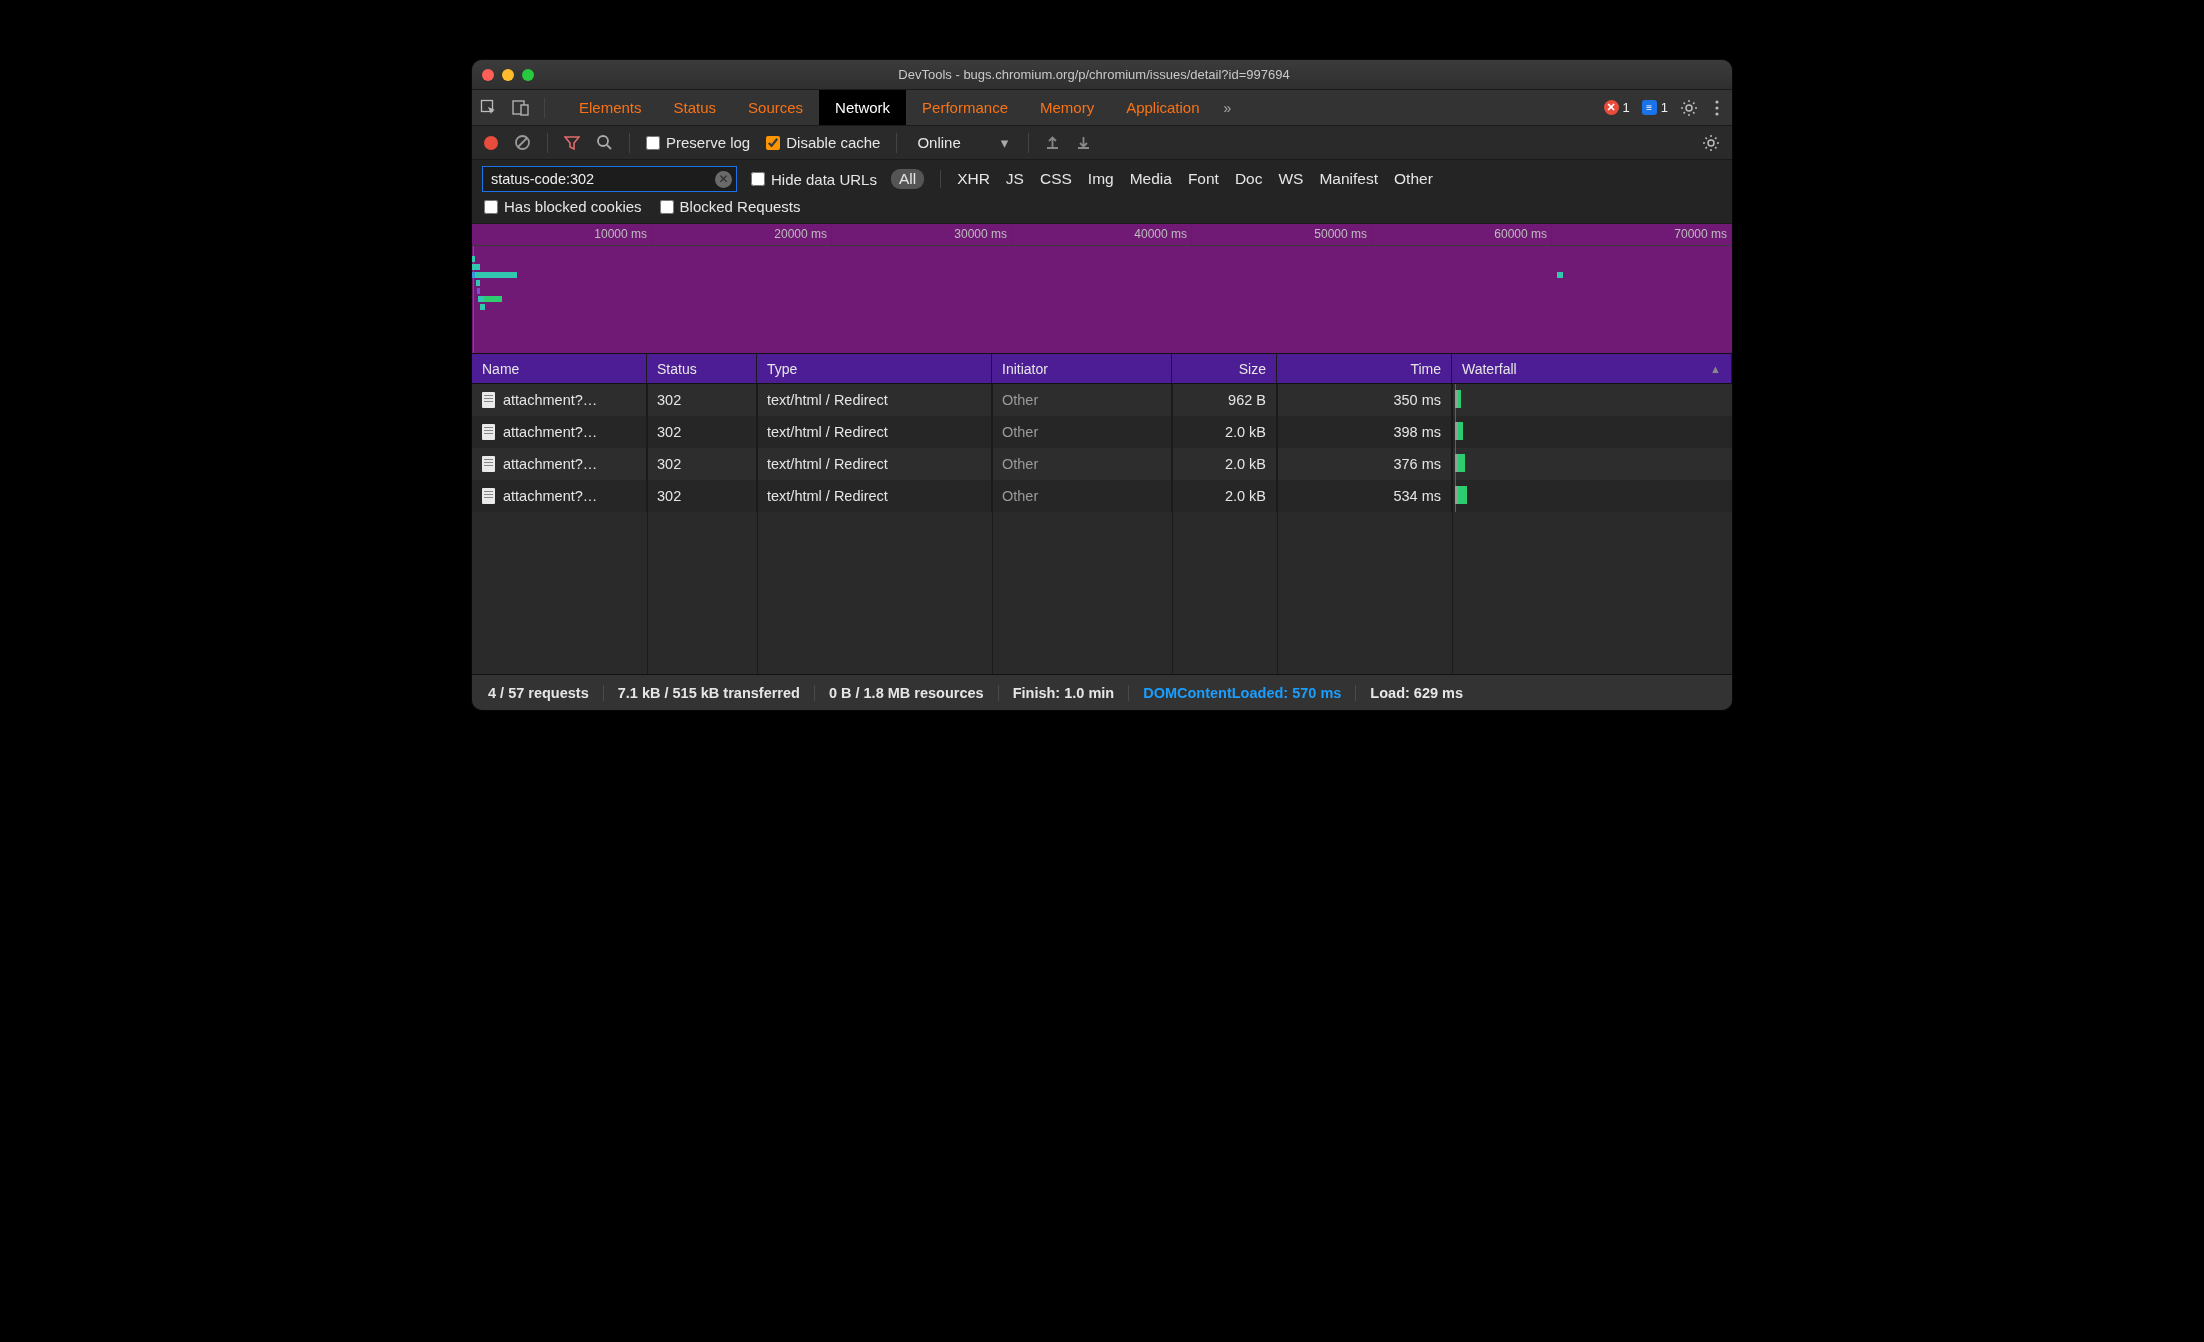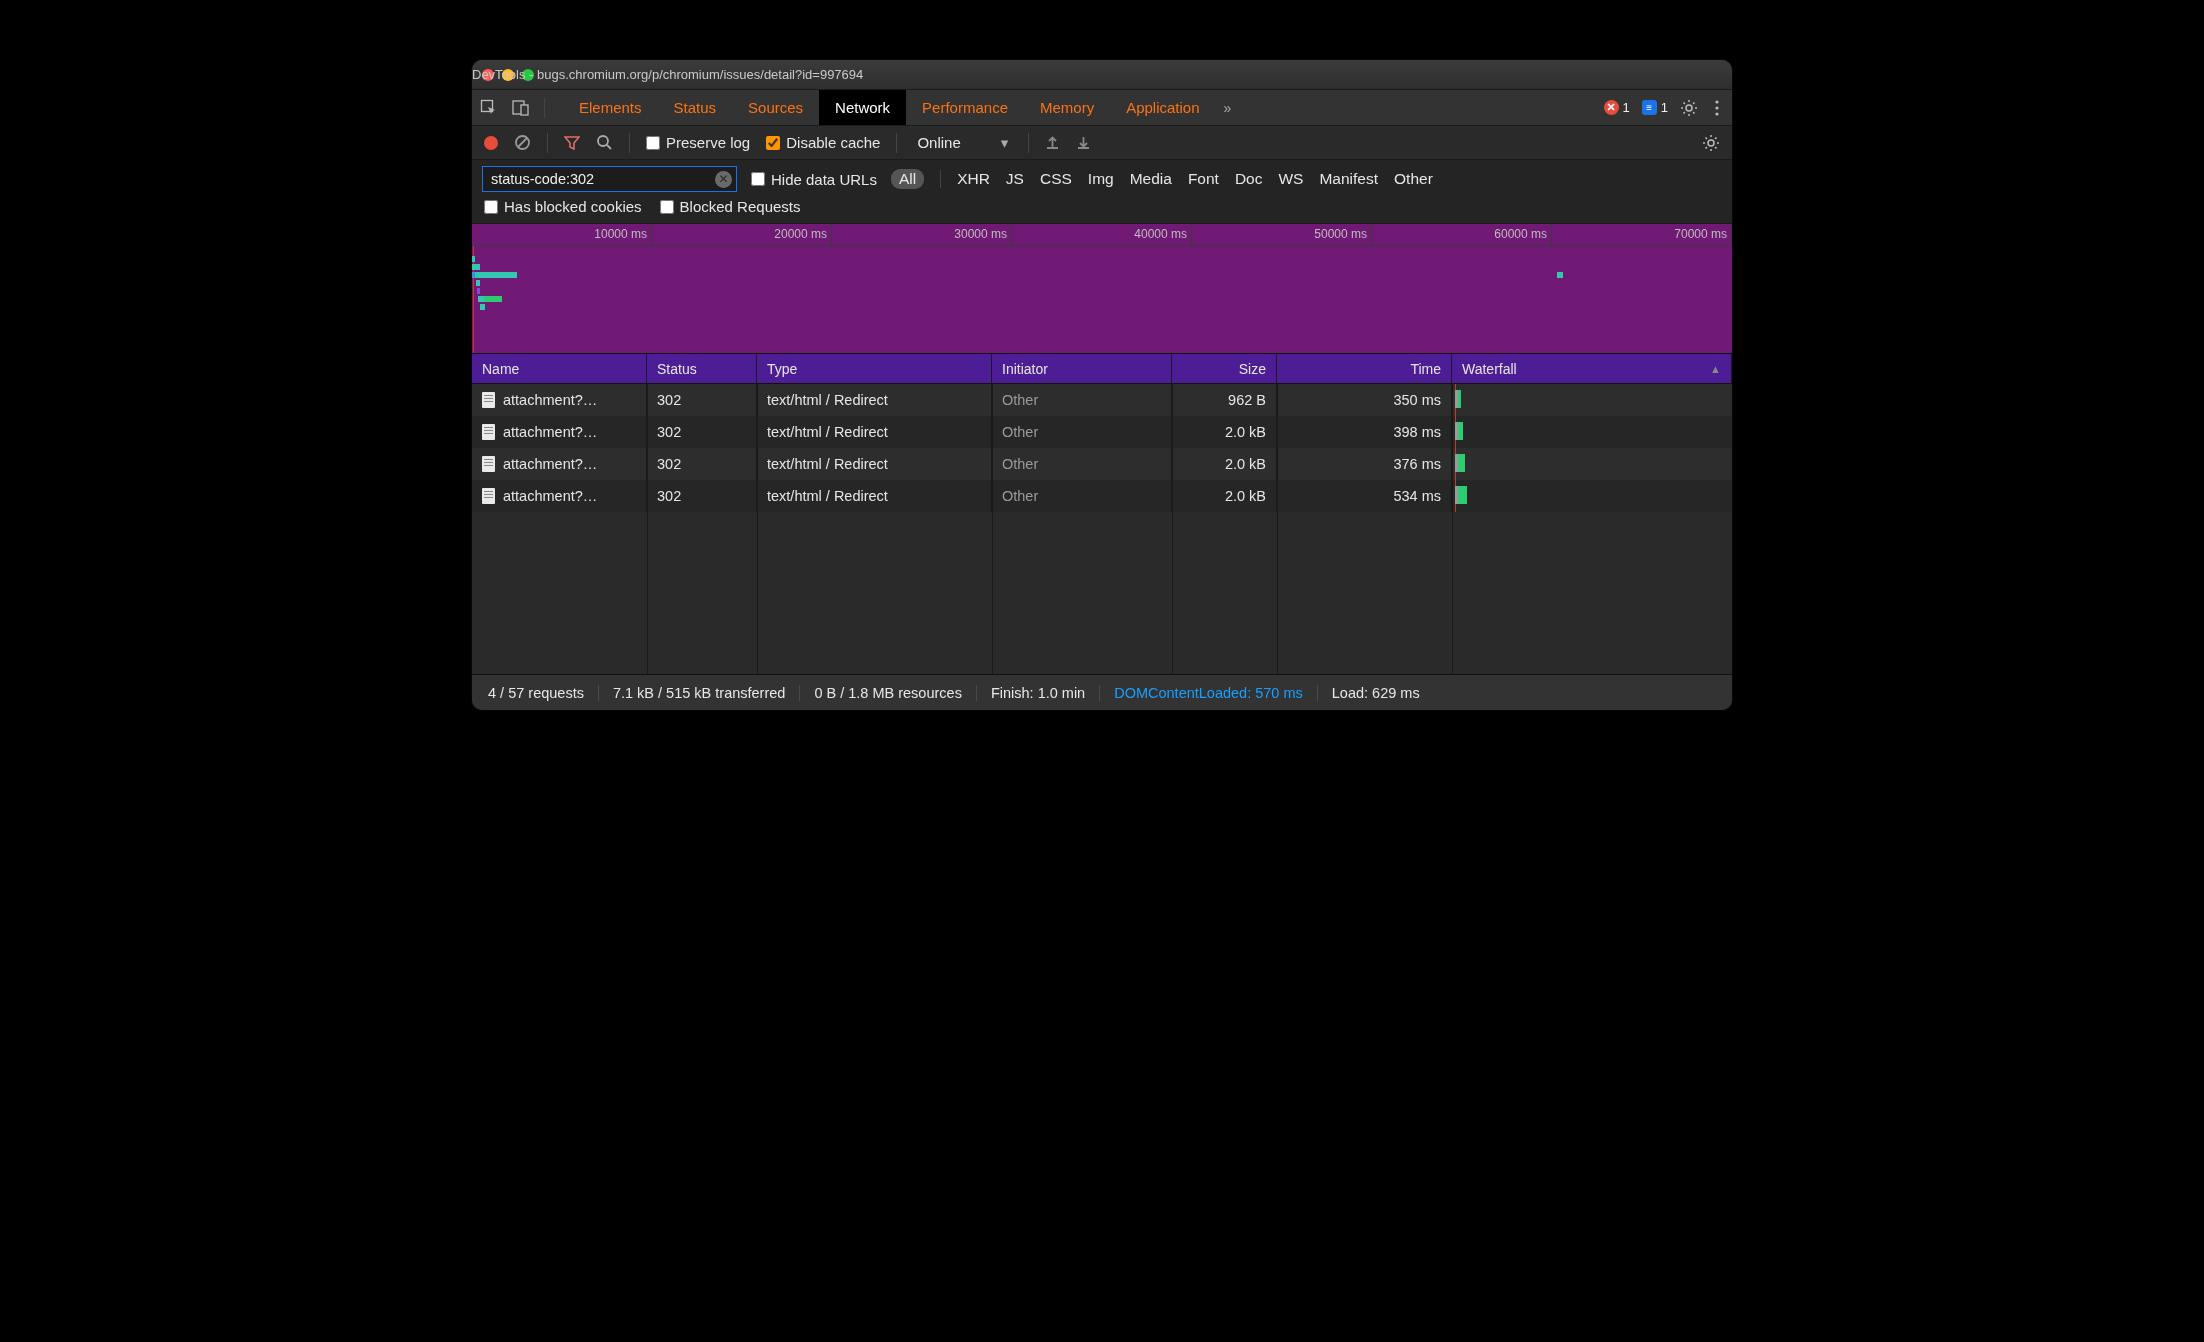--- a/index.html
+++ b/index.html
@@ -29,21 +29,21 @@
     border-bottom: 1px solid #1a1a1a;
     padding: 0 10px;
     position: relative;
   }
   .traffic { display: flex; gap: 8px; }
   .light { width: 12px; height: 12px; border-radius: 50%; }
   .light.red { background: #ff5f57; }
   .light.yellow { background: #ffbd2e; }
   .light.green { background: #28c940; }
   .titlebar .title {
-    position: absolute; left: 0; right: 16px; 
+    position: absolute; left: 0; right: 16px; text-align: center;
     font-size: 13px; color: #c9c9c9;
     pointer-events: none;
   }
   
   .tabbar {
     display: flex; align-items: center;
     height: 36px;
     background: #333;
     border-bottom: 1px solid #1a1a1a;
     padding: 0 8px;
@@ -157,21 +157,21 @@
       linear-gradient(#1a1a1a,#1a1a1a) 980px 0 /1px 100% no-repeat;
   }
 
   
   .statusbar {
     display:flex; align-items:center; height:36px;
     background:#333; border-top:1px solid #111;
     padding: 0 16px; gap:0;
     font-size:14.5px; color:#e6e6e6;
   }
-  .statusbar .seg { padding:0 14px; border-right:1px solid #4a4a4a; }
+  .statusbar .seg { padding:0 14px; border-right:1px solid #4a4a4a;font-weight:bold; }
   .statusbar .seg:first-child { padding-left:0; }
   .statusbar .seg:last-child { border-right:0; }
   .dom-loaded { color:#1a9fff; }
 </style>
 </head>
 <body>
 
 <div class="window">
 
   <div class="titlebar">

